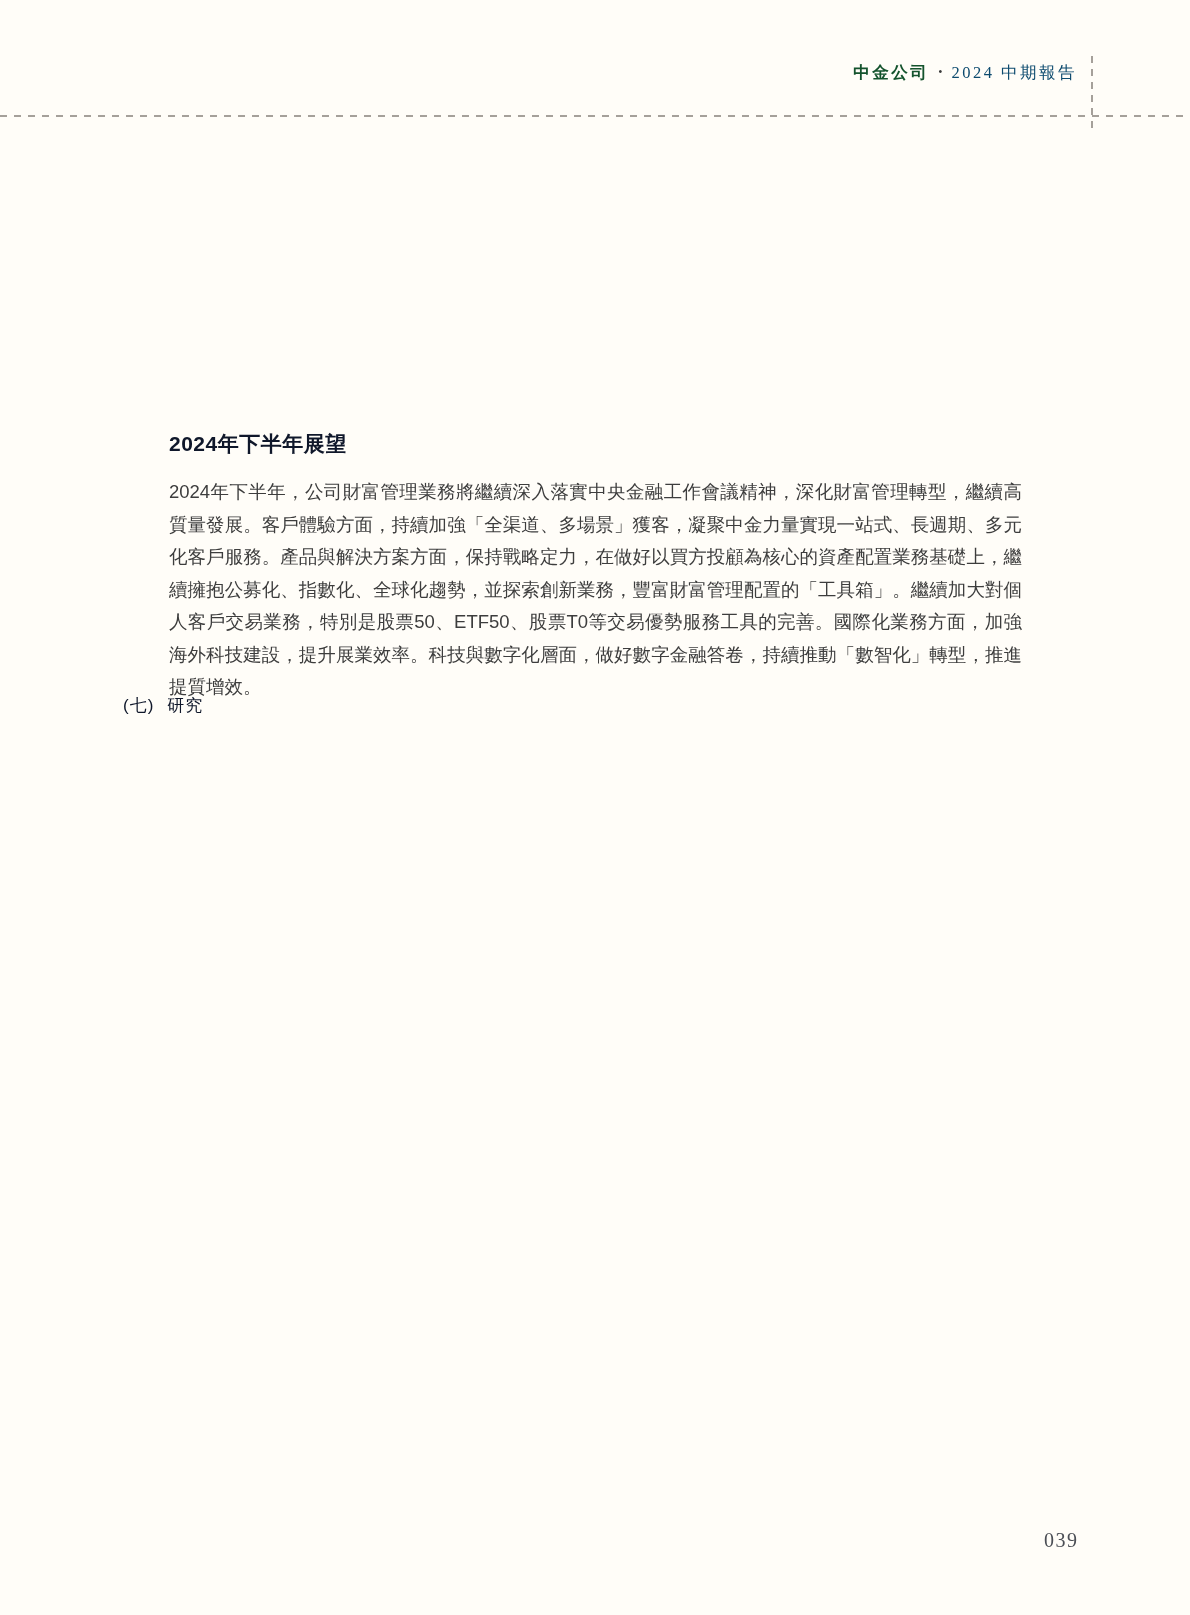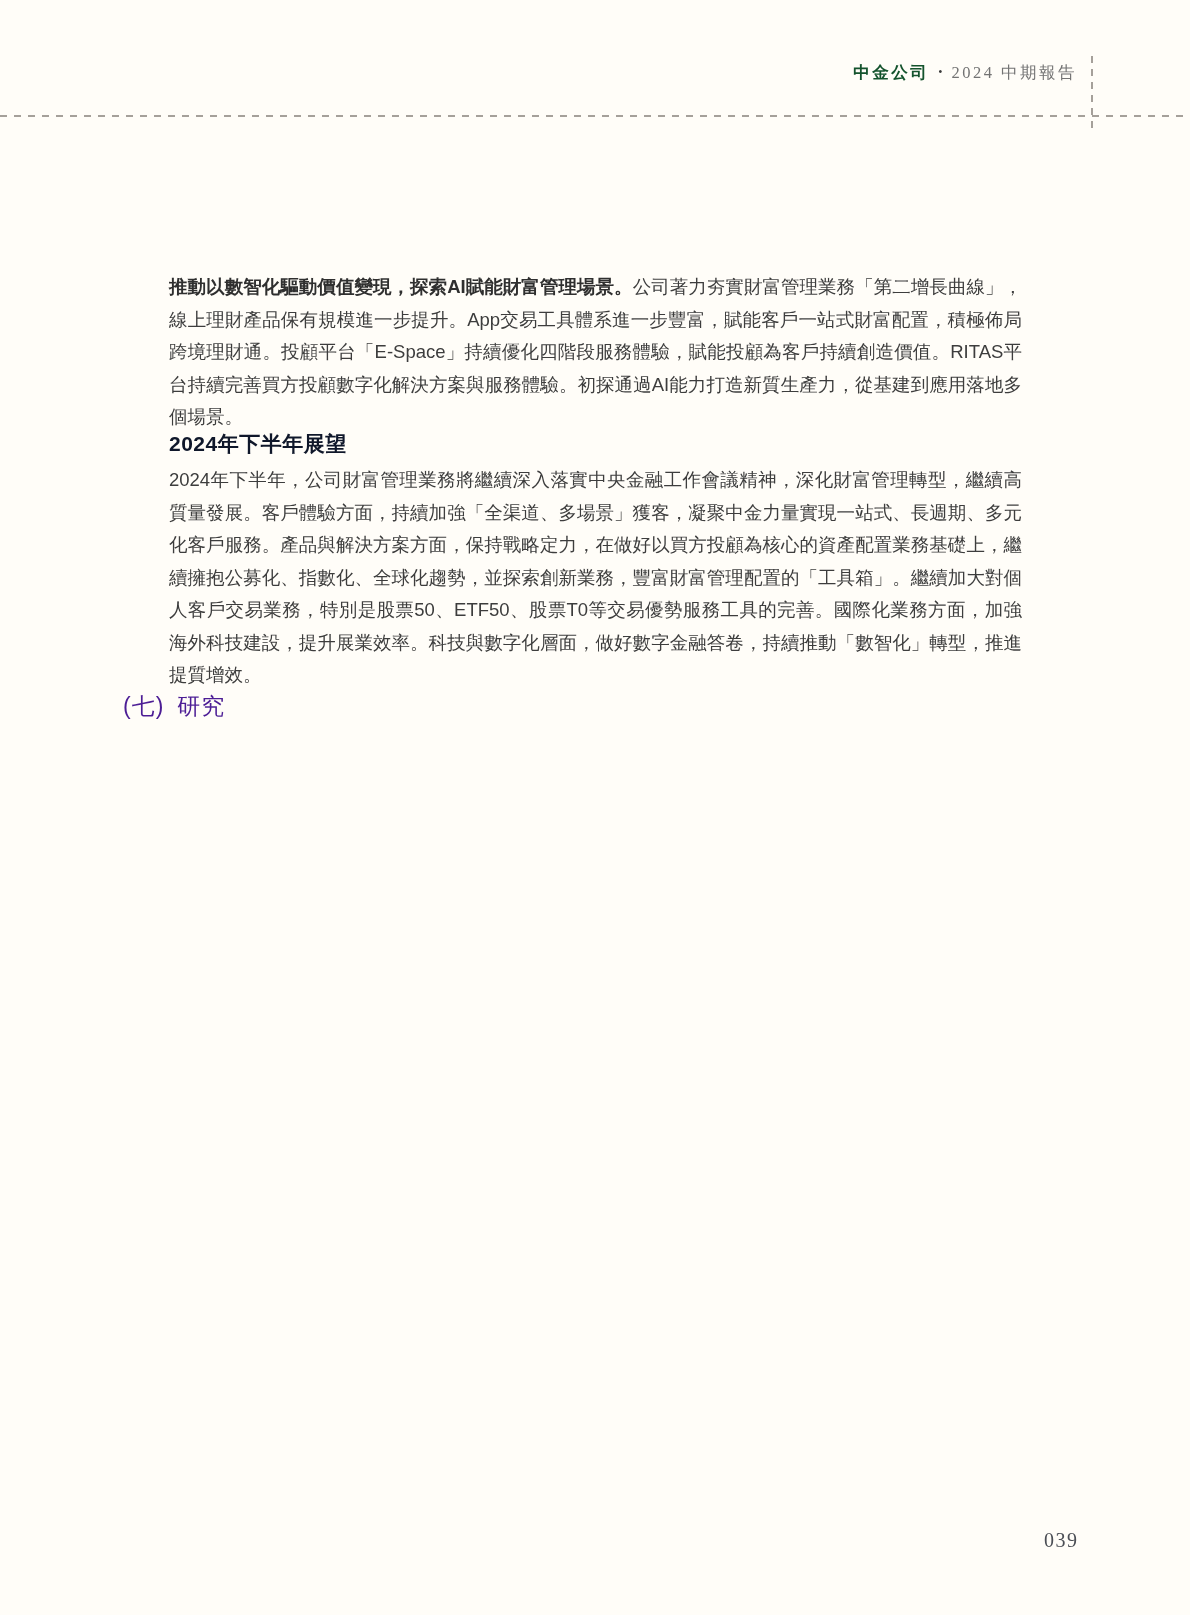--- a/index.html
+++ b/index.html
@@ -33,21 +33,21 @@
     font-weight: 600;
   }
   .header .bullet {
     color: #3a3a3a;
     font-size: 12px;
     margin: 0 9px;
     vertical-align: 2px;
     letter-spacing: 0;
   }
   .header .report {
-    color: #737373;
+    color: #0c4a6e;
     text-align: center;
   }
 
   
   .hdash {
     position: absolute;
     left: 0;
     top: 115px;
     width: 1190px;
     height: 1.6px;
@@ -72,43 +72,43 @@
     line-height: 32.5px;
     color: #3d3d3d;
     text-align: justify;
     text-justify: inter-ideograph;
   }
   .para .lead {
     font-weight: 700;
     color: #2f2f2f;
   }
   .p1 { top: 271px; }
-  .p2 { top: 464px; }
+  .p2 { top: 476px; }
   .p3 { top: 745px; }
 
   
   .outlook-heading {
     position: absolute;
     left: 169px;
     top: 430px;
     margin: 0;
     font-size: 21px;
     line-height: 28px;
     color: #0f172a;
     font-weight: 700;
     letter-spacing: 0.5px;
   }
   .section-heading {
     position: absolute;
     left: 123px;
     top: 691px;
     margin: 0;
-    font-size: 23px;
+    font-size: 17px;
     line-height: 30px;
-    color: #4c1d95;
+    color: #0f172a;
     font-weight: 500;
     letter-spacing: 1px;
   }
   .section-heading .sec-title { margin-left: 13px; }
 
   
   .page-number {
     position: absolute;
     left: 1044px;
     top: 1529px;
@@ -123,21 +123,20 @@
 
 <div class="page">
 
   <header class="header">
     <span class="company">中金公司</span><span class="bullet">•</span><span class="report">2024 中期報告</span>
   </header>
 
   <div class="hdash"></div>
   <div class="vdash"></div>
 
-  <p class="para p1"><span class="lead">推動以數智化驅動價值變現，探索AI賦能財富管理場景。</span><span>公司著力夯實財富管理業務「第二增長曲線」，線上理財產品保有規模進一步提升。App交易工具體系進一步豐富，賦能客戶一站式財富配置，積極佈局跨境理財通。投顧平台「E-Space」持續優化四階段服務體驗，賦能投顧為客戶持續創造價值。RITAS平台持續完善買方投顧數字化解決方案與服務體驗。初探通過AI能力打造新質生產力，從基建到應用落地多個場景。</span></p>
 
   <h3 class="outlook-heading"><span>2024</span><span>年下半年展望</span></h3>
 
   <p class="para p2">2024年下半年，公司財富管理業務將繼續深入落實中央金融工作會議精神，深化財富管理轉型，繼續高質量發展。客戶體驗方面，持續加強「全渠道、多場景」獲客，凝聚中金力量實現一站式、長週期、多元化客戶服務。產品與解決方案方面，保持戰略定力，在做好以買方投顧為核心的資產配置業務基礎上，繼續擁抱公募化、指數化、全球化趨勢，並探索創新業務，豐富財富管理配置的「工具箱」。繼續加大對個人客戶交易業務，特別是股票50、ETF50、股票T0等交易優勢服務工具的完善。國際化業務方面，加強海外科技建設，提升展業效率。科技與數字化層面，做好數字金融答卷，持續推動「數智化」轉型，推進提質增效。</p>
 
   <h2 class="section-heading"><span class="sec-num">(七)</span><span class="sec-title">研究</span></h2>
 
 
   <span class="page-number">039</span>
 

